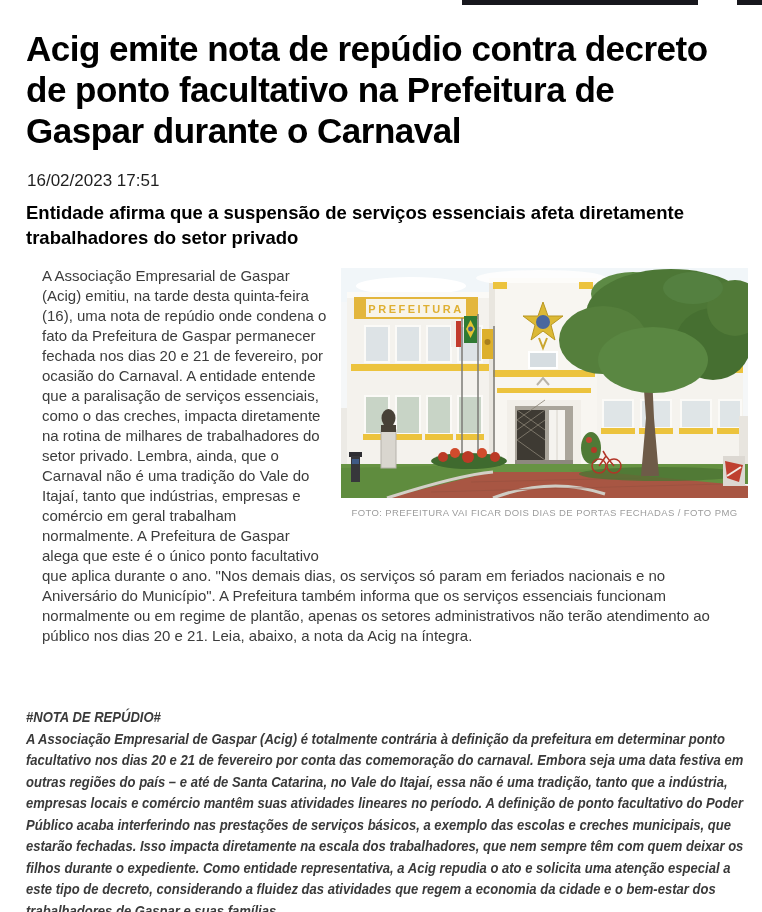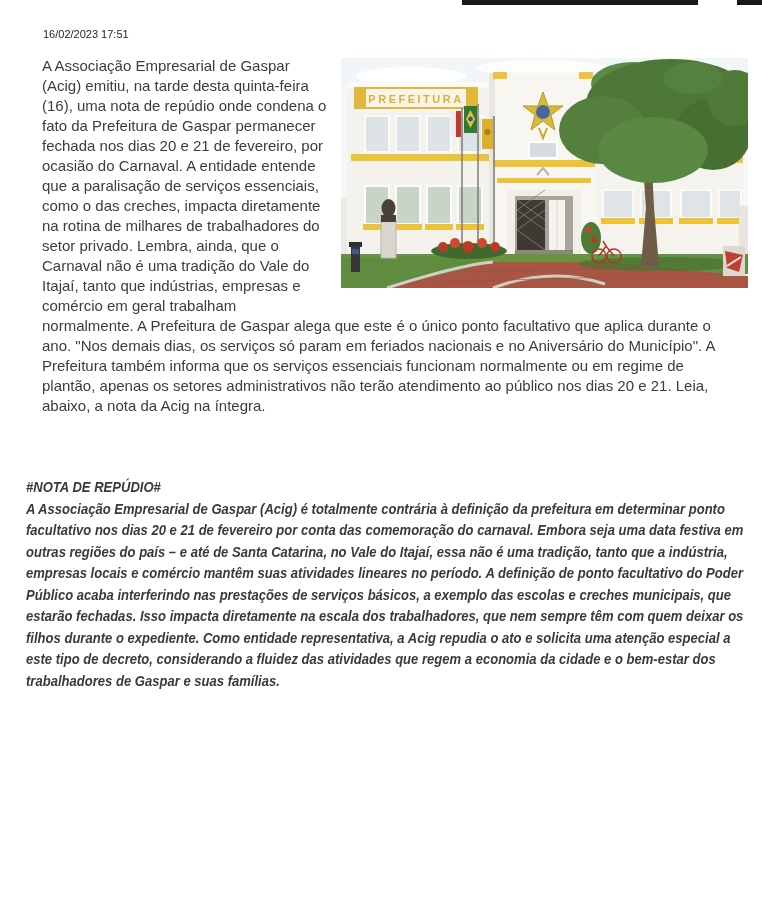--- a/index.html
+++ b/index.html
@@ -19,22 +19,22 @@
   .article { padding:28px 14px 0 26px; }
 
   h1.headline {
     margin:0 0 20px 0;
     max-width:690px;
     font-size:35px; line-height:41px;
     font-weight:bold; color:#000;
     letter-spacing:-0.5px;
   }
   .timestamp {
-    margin:0 0 9px 17px;
-    font-size:11px; color:#1f1f1f;
+    margin:0 0 9px 1px;
+    font-size:17px; color:#1f1f1f;
   }
   h2.subtitle {
     margin:0 0 11px 0;
     max-width:722px;
     font-size:18.5px; line-height:25px;
     font-weight:bold; color:#000;
   }
   .body-flow {
     max-width:722px;
     font-size:15px; line-height:20px;
@@ -71,23 +71,25 @@
 </head>
 <body>
 
 <div class="topbars">
   <div class="topbar-seg a" style="background:#17171d"></div>
   <div class="topbar-seg b" style="background:#17171d"></div>
 </div>
 
 <div class="article">
 
+  <h1 class="headline">Acig emite nota de repúdio contra decreto de ponto facultativo na Prefeitura de Gaspar durante o Carnaval</h1>
 
   <div class="timestamp">16/02/2023 17:51</div>
 
+  <h2 class="subtitle">Entidade afirma que a suspensão de serviços essenciais afeta diretamente trabalhadores do setor privado</h2>
 
   <div class="body-flow">
 
     <figure class="photo">
       <svg viewBox="0 0 407 230" xmlns="http://www.w3.org/2000/svg">
 
         <rect x="0" y="0" width="407" height="230" fill="#f5f7f8"></rect>
         <rect x="0" y="0" width="407" height="34" fill="#f1f6f9"></rect>
         <ellipse cx="70" cy="18" rx="55" ry="9" fill="#ffffff"></ellipse>
         <ellipse cx="200" cy="10" rx="65" ry="8" fill="#fdfdfd"></ellipse>
@@ -246,20 +248,21 @@
           <ellipse cx="394" cy="40" rx="28" ry="28" fill="#517a38"></ellipse>
           <ellipse cx="352" cy="20" rx="30" ry="16" fill="#548040"></ellipse>
         </g>
 
         <g>
           <rect x="382" y="188" width="22" height="30" fill="#dcd8d2"></rect>
           <polygon points="384,193 402,197 398,214 386,210" fill="#bf4030"></polygon>
           <line x1="386" y1="208" x2="400" y2="199" stroke="#f0ece6" stroke-width="2"></line>
         </g>
       </svg>
+      <figcaption class="photo-caption">FOTO: PREFEITURA VAI FICAR DOIS DIAS DE PORTAS FECHADAS / FOTO PMG</figcaption>
     </figure>
 
     <p class="lead">A Associação Empresarial de Gaspar (Acig) emitiu, na tarde desta quinta-feira (16), uma nota de repúdio onde condena o fato da Prefeitura de Gaspar permanecer fechada nos dias 20 e 21 de fevereiro, por ocasião do Carnaval. A entidade entende que a paralisação de serviços essenciais, como o das creches, impacta diretamente na rotina de milhares de trabalhadores do setor privado. Lembra, ainda, que o Carnaval não é uma tradição do Vale do Itajaí, tanto que indústrias, empresas e comércio em geral trabalham normalmente. A Prefeitura de Gaspar alega que este é o único ponto facultativo que aplica durante o ano. "Nos demais dias, os serviços só param em feriados nacionais e no Aniversário do Município". A Prefeitura também informa que os serviços essenciais funcionam normalmente ou em regime de plantão, apenas os setores administrativos não terão atendimento ao público nos dias 20 e 21. Leia, abaixo, a nota da Acig na íntegra.</p>
 
     <div class="nota">
       <p>#NOTA DE REPÚDIO#</p>
       <p>A Associação Empresarial de Gaspar (Acig) é totalmente contrária à definição da prefeitura em determinar ponto facultativo nos dias 20 e 21 de fevereiro por conta das comemoração do carnaval. Embora seja uma data festiva em outras regiões do país – e até de Santa Catarina, no Vale do Itajaí, essa não é uma tradição, tanto que a indústria, empresas locais e comércio mantêm suas atividades lineares no período. A definição de ponto facultativo do Poder Público acaba interferindo nas prestações de serviços básicos, a exemplo das escolas e creches municipais, que estarão fechadas. Isso impacta diretamente na escala dos trabalhadores, que nem sempre têm com quem deixar os filhos durante o expediente. Como entidade representativa, a Acig repudia o ato e solicita uma atenção especial a este tipo de decreto, considerando a fluidez das atividades que regem a economia da cidade e o bem-estar dos trabalhadores de Gaspar e suas famílias.</p>
     </div>
 
   </div>

